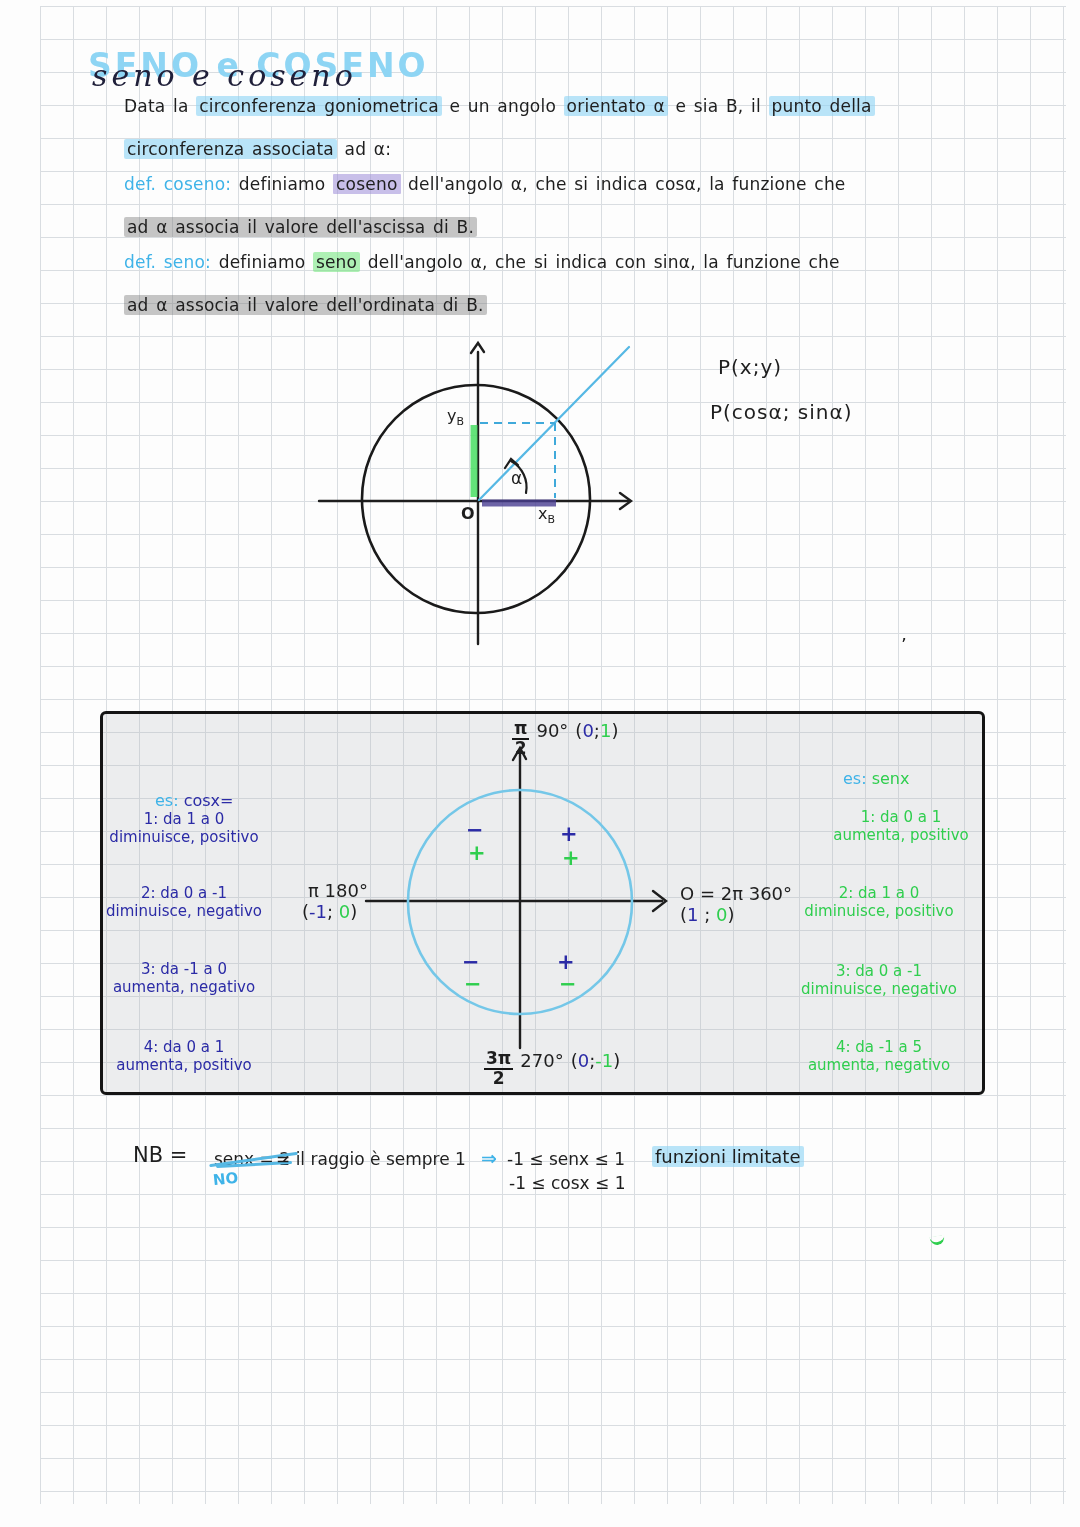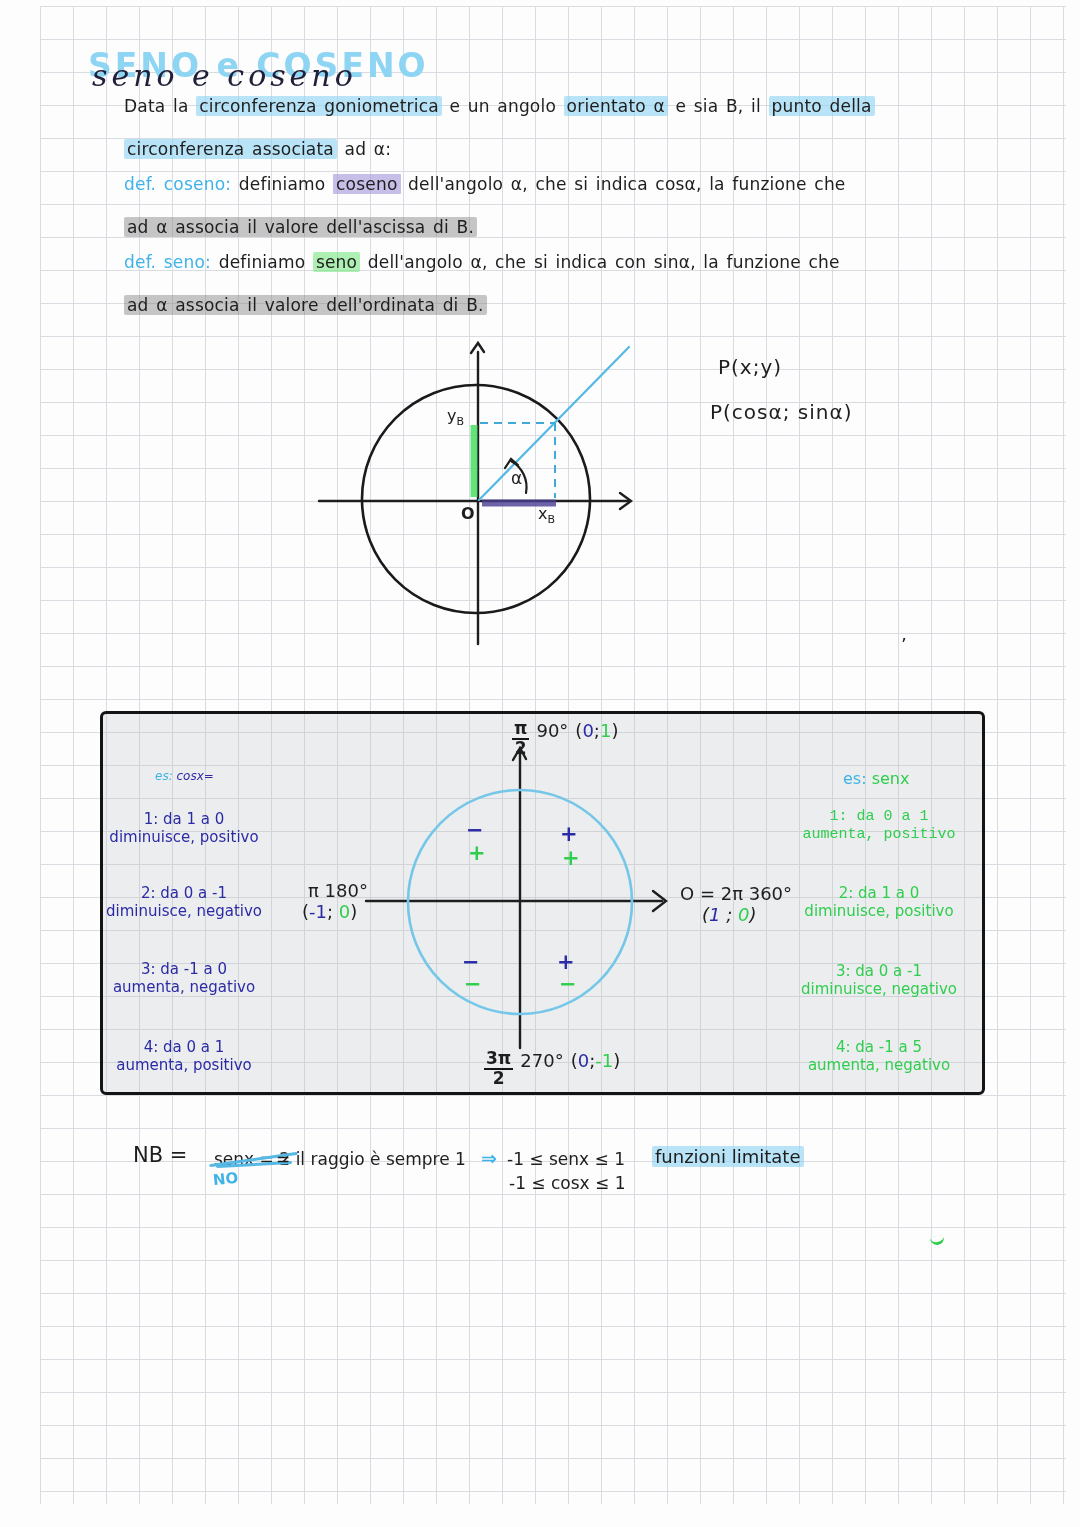--- a/index.html
+++ b/index.html
@@ -176,34 +176,34 @@
   <span class="angle-label"><span>(</span><span class="navy">0</span><span>;</span><span class="grn">1</span><span>)</span></span>
 </div>
 
 <div class="abs" style="left:302px; top:880px;">
   <div class="angle-label" style="padding-left:6px;">π 180°</div>
   <div class="angle-label"><span>(</span><span class="navy">-1</span><span>;</span> <span class="grn">0</span><span>)</span></div>
 </div>
 
 <div class="abs" style="left:680px; top:883px;">
   <div class="angle-label">O = 2π 360°</div>
-  <div class="angle-label" style="margin-left:22px;font-style:italic;"><span>(</span><span class="navy">1</span> <span>;</span> <span class="grn">0</span><span>)</span></div>
+  <div class="angle-label" style=""><span>(</span><span class="navy">1</span> <span>;</span> <span class="grn">0</span><span>)</span></div>
 </div>
 
 <div class="abs angle-row" style="left:484px; top:1050px;">
   <span class="frac">
     <span class="ftop">3π</span>
     <span>2</span>
   </span>
   <span class="angle-label">270°</span>
   <span class="angle-label"><span>(</span><span class="navy">0</span><span>;</span><span class="grn">-1</span><span>)</span></span>
 </div>
 
 
-<div class="abs" style="left:155px; top:769px; font-size:12px;font-style:italic;">
+<div class="abs" style="left:155px; top:791px; font-size:16px;">
   <span class="cyan">es:</span>
   <span class="navy">cosx=</span>
 </div>
 <div class="abs note navy" style="left:100px; top:810px; width:168px;">
   <span class="rng">1: da 1 a 0</span>
   <span class="bhv">diminuisce, positivo</span>
 </div>
 <div class="abs note navy" style="left:100px; top:884px; width:168px;">
   <span class="rng">2: da 0 a -1</span>
   <span class="bhv">diminuisce, negativo</span>
@@ -215,21 +215,21 @@
 <div class="abs note navy" style="left:100px; top:1038px; width:168px;">
   <span class="rng">4: da 0 a 1</span>
   <span class="bhv">aumenta, positivo</span>
 </div>
 
 
 <div class="abs" style="left:843px; top:769px; font-size:16px;">
   <span class="cyan">es:</span>
   <span class="grn">senx</span>
 </div>
-<div class="abs note grn" style="left:795px; top:808px; width:168px;font-family:Liberation Mono, monospace;">
+<div class="abs note grn" style="left:817px; top:808px; width:168px;">
   <span class="rng">1: da 0 a 1</span>
   <span class="bhv">aumenta, positivo</span>
 </div>
 <div class="abs note grn" style="left:795px; top:884px; width:168px;">
   <span class="rng">2: da 1 a 0</span>
   <span class="bhv">diminuisce, positivo</span>
 </div>
 <div class="abs note grn" style="left:795px; top:962px; width:168px;">
   <span class="rng">3: da 0 a -1</span>
   <span class="bhv">diminuisce, negativo</span>

